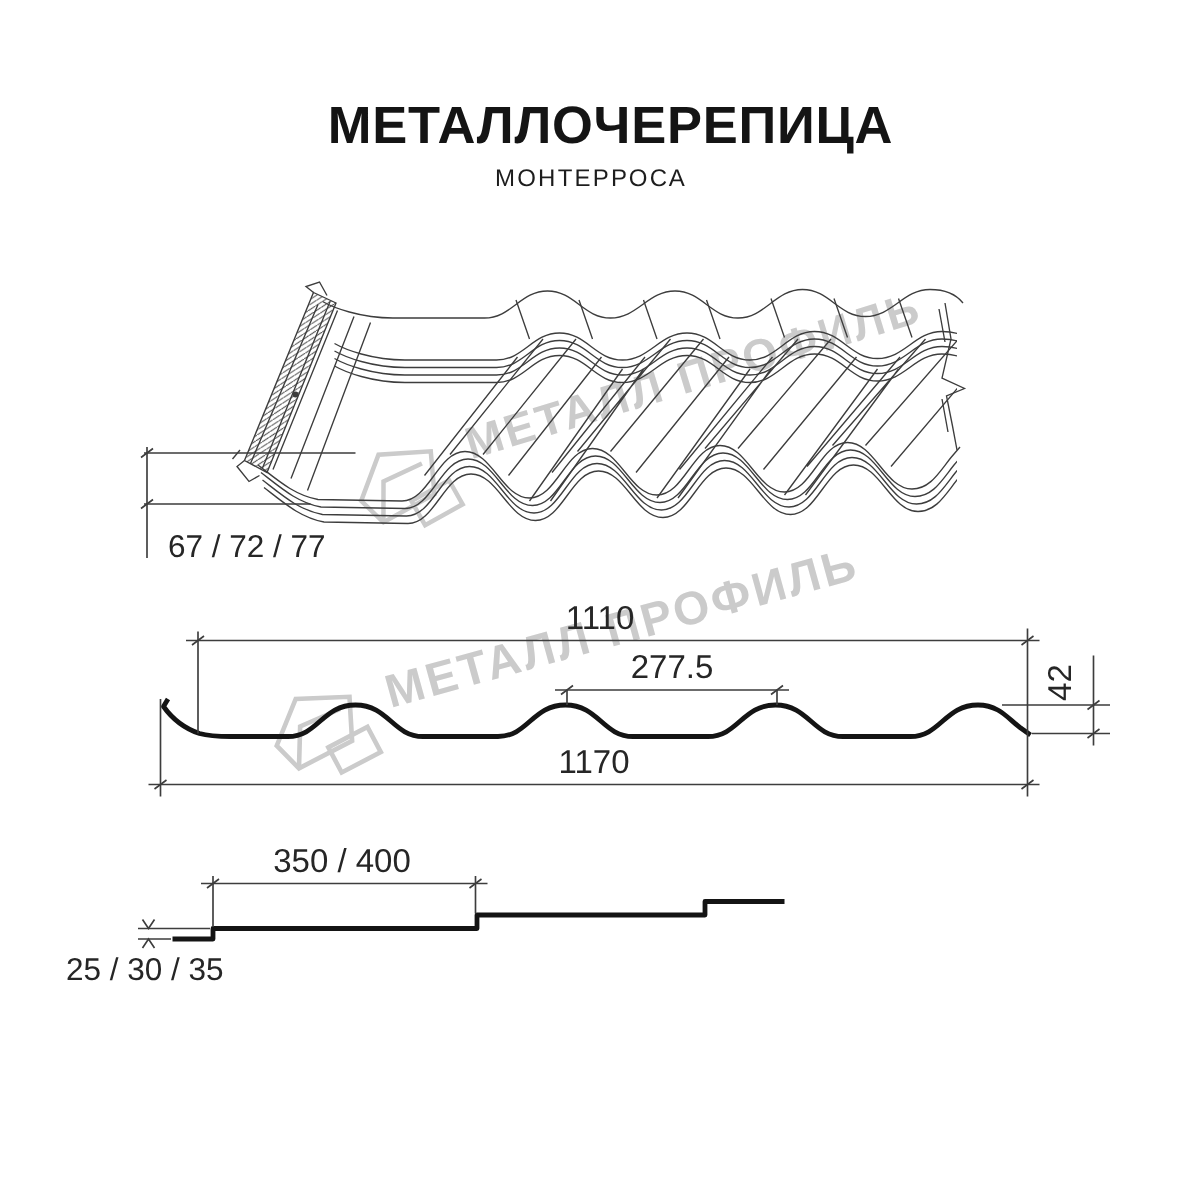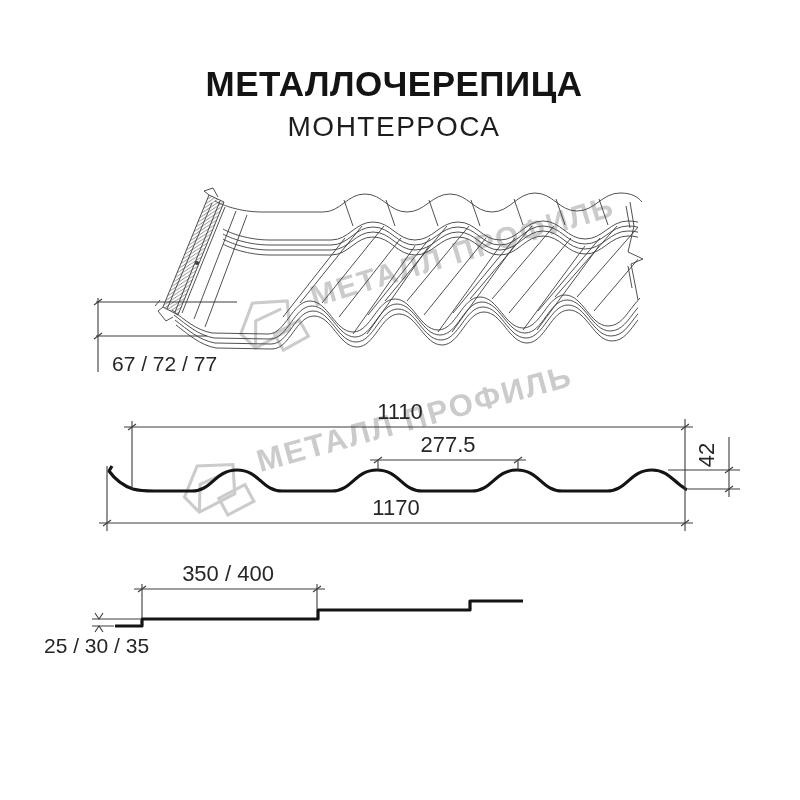--- a/index.html
+++ b/index.html
@@ -1,21 +1,21 @@
 <!DOCTYPE html>
 <html><head>
 <meta charset="utf-8">
 <style>
   html,body{margin:0;padding:0;background:#ffffff;}
   #page{position:relative;width:800px;height:800px;background:#ffffff;overflow:hidden;
         font-family:"Liberation Sans",sans-serif;}
   .title{position:absolute;top:64px;left:0;width:788px;text-align:center;
-         font-size:35px;font-weight:bold;letter-spacing:.5px;color:#141414;z-index:3;}
+         font-size:35px;font-weight:bold;letter-spacing:.5px;color:#141414;z-index:3;padding-left:13px;}
   .subtitle{position:absolute;top:111px;left:0;width:788px;text-align:center;
-         font-size:28px;font-weight:400;letter-spacing:1.5px;color:#1d1d1d;z-index:3;}
+         font-size:16px;font-weight:400;letter-spacing:1.5px;color:#1d1d1d;z-index:3;}
   .wm{position:absolute;z-index:1;color:#cbcbcb;white-space:nowrap;}
   .wm .wm-row{display:flex;align-items:flex-start;}
   .wm-text{font-size:30px;font-weight:700;letter-spacing:2px;margin-left:10px;
            font-family:"Liberation Sans",sans-serif;}
   #wm1{left:226px;top:306px;transform:rotate(-17deg);transform-origin:0 0;}
   #wm2{left:170px;top:468px;transform:rotate(-15.5deg);transform-origin:0 0;}
   .wm svg{flex:0 0 auto;}
   #drawing{position:absolute;left:0;top:0;z-index:2;}
   .ln{stroke:#3d3d3d;stroke-width:.9;fill:none;}
   .dim{stroke:#3d3d3d;stroke-width:1.1;fill:none;}

